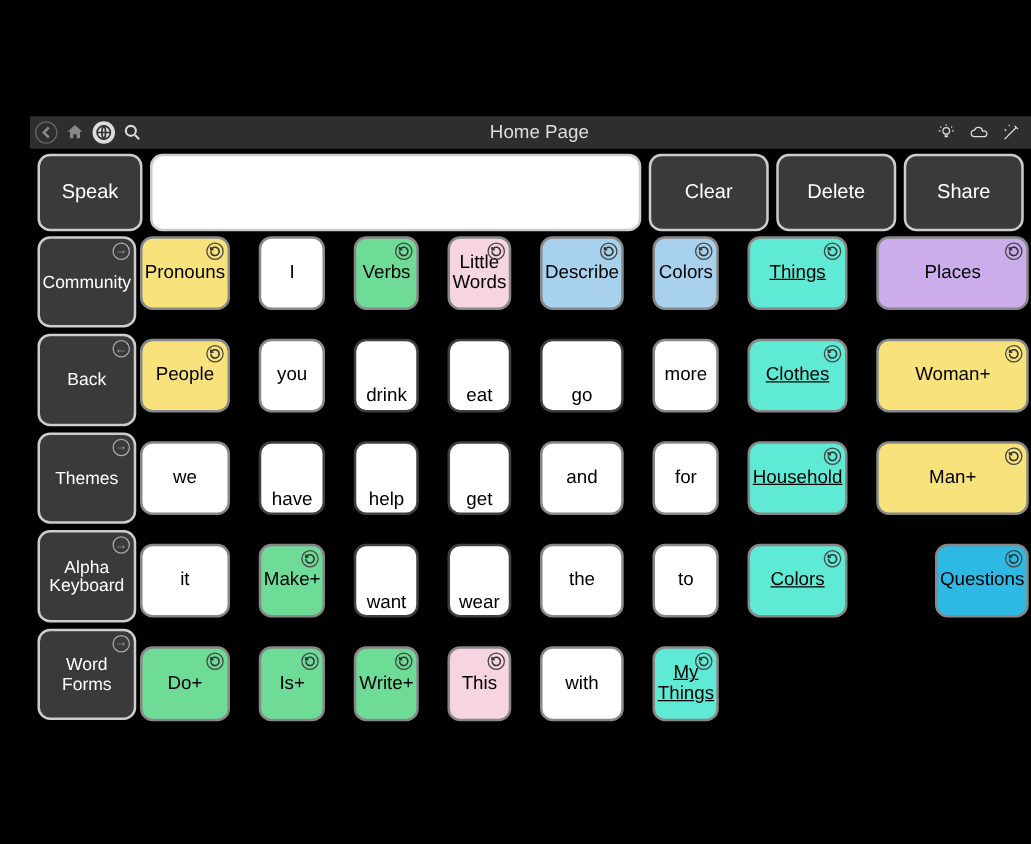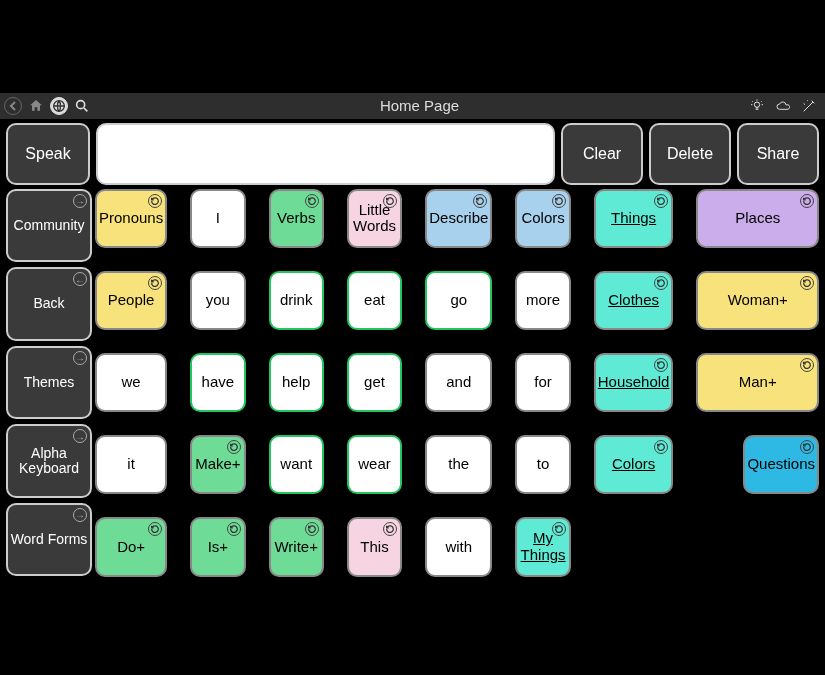--- a/index.html
+++ b/index.html
@@ -11,20 +11,21 @@
     overflow: hidden;
     display: flex;
     flex-direction: column;
     justify-content: center;
   }
   .app {
     height: 490px;
     background: #000;
     display: flex;
     flex-direction: column;
+    padding-left: 24px;
   }
   
   .titlebar {
     height: 26px;
     background: #2e2e2e;
     display: flex;
     align-items: center;
     color: #ddd;
     font-size: 14px;
   }
@@ -63,21 +64,21 @@
     justify-content: center;
     font-size: 16px;
   }
   .speak { width: 84px; }
   .msgbox {
     flex: 1;
     background: #fff;
     border: 2px solid #ccc;
     border-radius: 10px;
   }
-  .clear, .delete, .share { width: 82px; }
+  .clear, .delete, .share { width: 96px; }
 
   
   .grid {
     flex: 1;
     display: flex;
     gap: 3px;
   }
   .navcol {
     width: 86px;
     display: flex;
@@ -134,21 +135,21 @@
     top: 3px; right: 3px;
     width: 14px; height: 14px;
     border: 1px solid #444;
     border-radius: 50%;
     display: flex; align-items: center; justify-content: center;
     font-size: 8px;
     color: #333;
   }
   .c-yellow   { background: #f8e27b; border: 2px solid #888; }
   .c-white    { background: #fff; border: 2px solid #888; }
-  .c-whiteg   { background: #fff; border: 2px solid #22c55e; }
+  .c-whiteg   { background: #fff; border: 2px solid #404040; align-items: flex-end; }
   .c-green    { background: #6edb97; border: 2px solid #888; }
   .c-pink     { background: #f7d4e1; border: 2px solid #888; }
   .c-bluel    { background: #a7d1ec; border: 2px solid #888; }
   .c-blue     { background: #2db9e3; border: 2px solid #888; margin-left: 47px; }
   .c-orange   { background: #5eead4; border: 2px solid #888; text-decoration: underline; }
   .c-purple   { background: #ccadeb; border: 2px solid #888; }
 </style>
 </head>
 <body>
 

